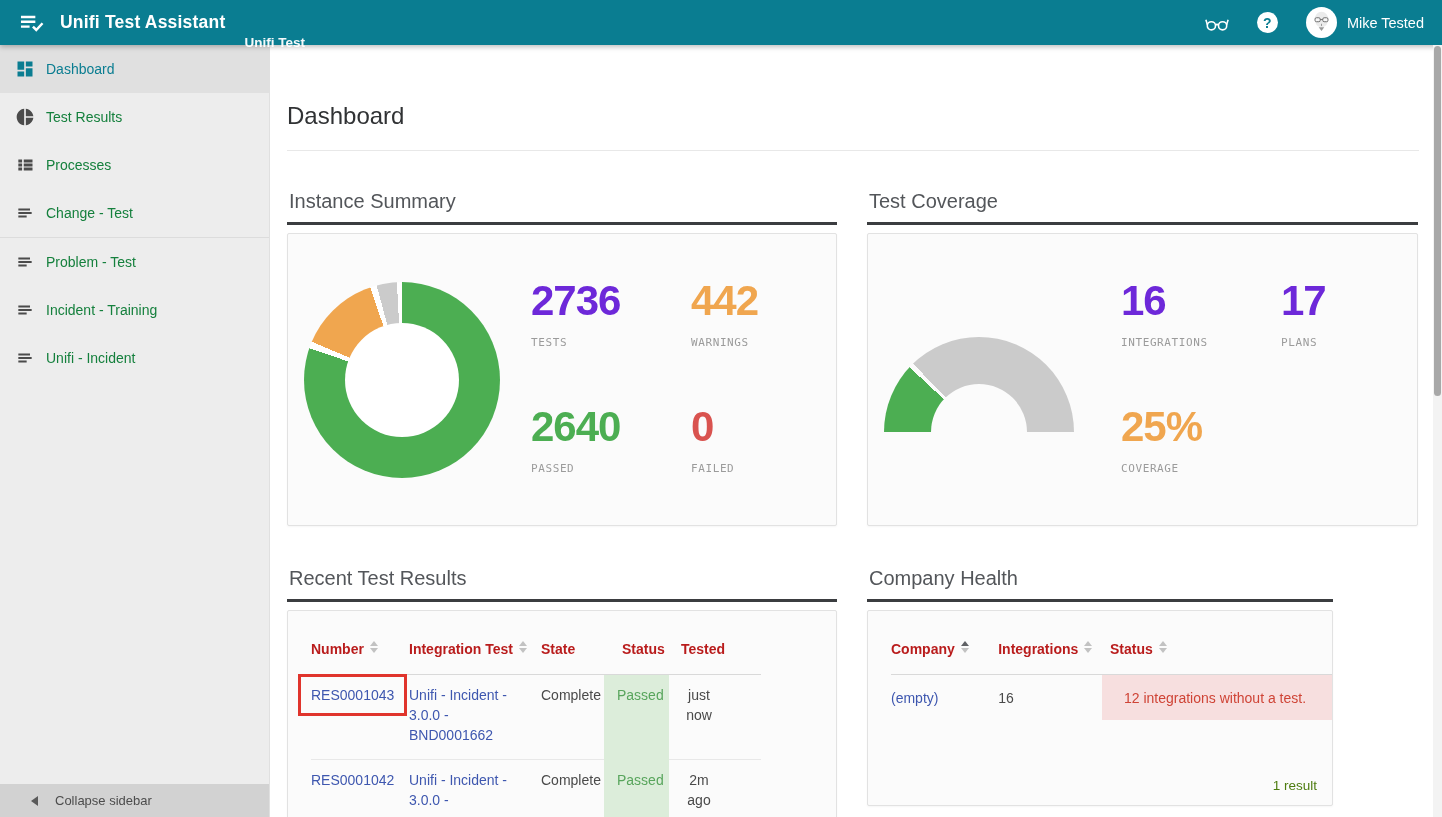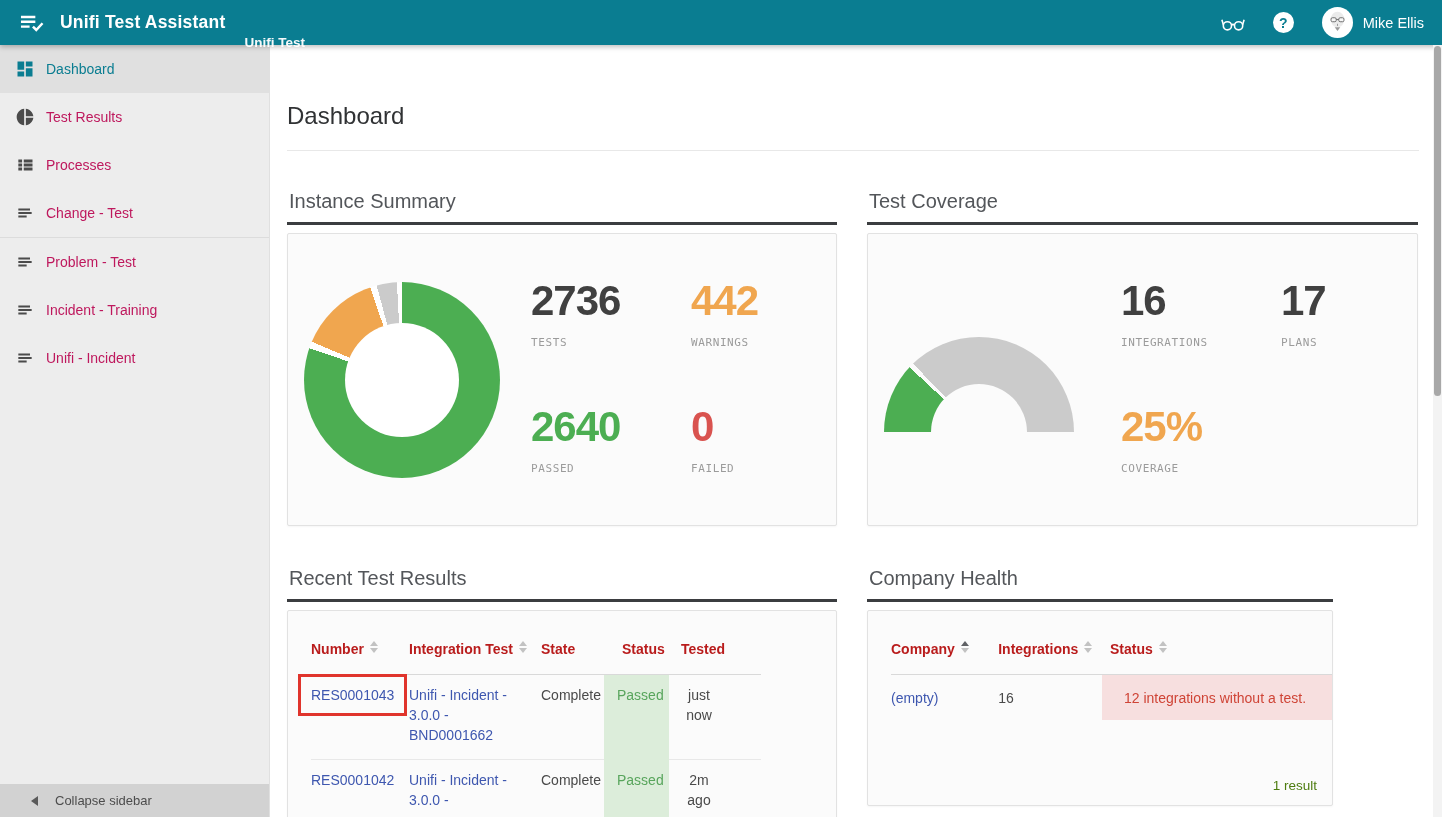--- a/index.html
+++ b/index.html
@@ -28,21 +28,21 @@
   .avatar { width:31px; height:31px; margin-right:10px; cursor:pointer; }
   .user-name { font-size:14.5px; font-weight:400; }
 
   
   .sidebar {
     position:absolute; top:45px; left:0; width:270px; bottom:0;
     background:#ededed; border-right:1px solid #e0e0e0; z-index:5;
   }
   .side-item {
     height:48px; display:flex; align-items:center; padding-left:15px;
-    font-size:14px; color:#be185d; cursor:pointer;
+    font-size:14px; color:#15803d; cursor:pointer;
   }
   .side-item svg { width:20px; height:20px; fill:#4b4b4b; flex:none; }
   .side-item .side-label { margin-left:11px; }
   .side-item.active { background:#e0e0e0; color:#0a7d91; }
   .side-item.active svg { fill:#0a7d91; }
   .sidebar-divider { height:1px; background:#dcdcdc; }
   .collapse-bar {
     position:absolute; left:0; right:0; bottom:0; height:33px; background:#d2d2d2;
     display:flex; align-items:center; font-size:13px; color:#4c4c4c; cursor:pointer;
   }
@@ -97,21 +97,21 @@
   }
 
   .stat-grid { position:absolute; display:grid; grid-template-columns:160px auto; row-gap:57px; }
   #card-instance .stat-grid { left:243px; top:46px; }
   #card-coverage .stat-grid { left:253px; top:46px; }
   .stat .value { font-size:42px; font-weight:600; line-height:1; letter-spacing:-1px; }
   .stat .label {
     margin-top:14px; font-family:"DejaVu Sans Mono", monospace;
     font-size:11px; letter-spacing:.6px; color:#9b9b9b;
   }
-  .c-dark { color:#404040; } .c-orange { color:#f0a64f; }
+  .c-dark { color:#6d28d9; } .c-orange { color:#f0a64f; }
   .c-green { color:#4cae52; } .c-red { color:#d9534f; }
 
   
   table.data-table { border-collapse:collapse; margin-left:23px; table-layout:fixed; font-size:14px; color:#4a4a4a; }
   .data-table th {
     text-align:left; font-weight:700; color:#b91c1c; font-size:14px;
     padding:30px 0 17px 0; border-bottom:1px solid #d9d9d9; cursor:pointer;
   }
   .data-table td { vertical-align:top; padding:10px 0 14px 0; line-height:20px; }
   .data-table a { color:#3e57af; text-decoration:none; cursor:pointer; }
@@ -169,21 +169,21 @@
       <circle cx="18" cy="18" r="18" fill="#fff"></circle>
       <ellipse cx="18" cy="14.5" rx="8" ry="9" fill="#ebebeb"></ellipse>
       <g stroke="#6a6a6a" fill="#f7f7f7" stroke-width="1.1">
         <rect x="10.5" y="12.5" width="6" height="4.6" rx="1.6"></rect>
         <rect x="19.5" y="12.5" width="6" height="4.6" rx="1.6"></rect>
         <path d="M16.5 14.6h3" fill="none"></path>
       </g>
       <path d="M14.8 23.5l3.2 4.5 3.2-4.5z" fill="#9a9a9a"></path>
       <path d="M18 19.5v2.5" stroke="#9a9a9a" stroke-width="1.2"></path>
     </svg>
-    <div class="user-name">Mike Ellis</div>
+    <div class="user-name">Mike Tested</div>
   </div>
 </div>
 
 <div class="sidebar">
   <div class="side-item active">
     <svg viewBox="0 0 24 24">
         <path d="M3 13h8V3H3zm0 8h8v-6H3zm10 0h8V11h-8zm0-18v6h8V3z"></path>
       </svg>
     <span class="side-label">Dashboard</span>
   </div>

